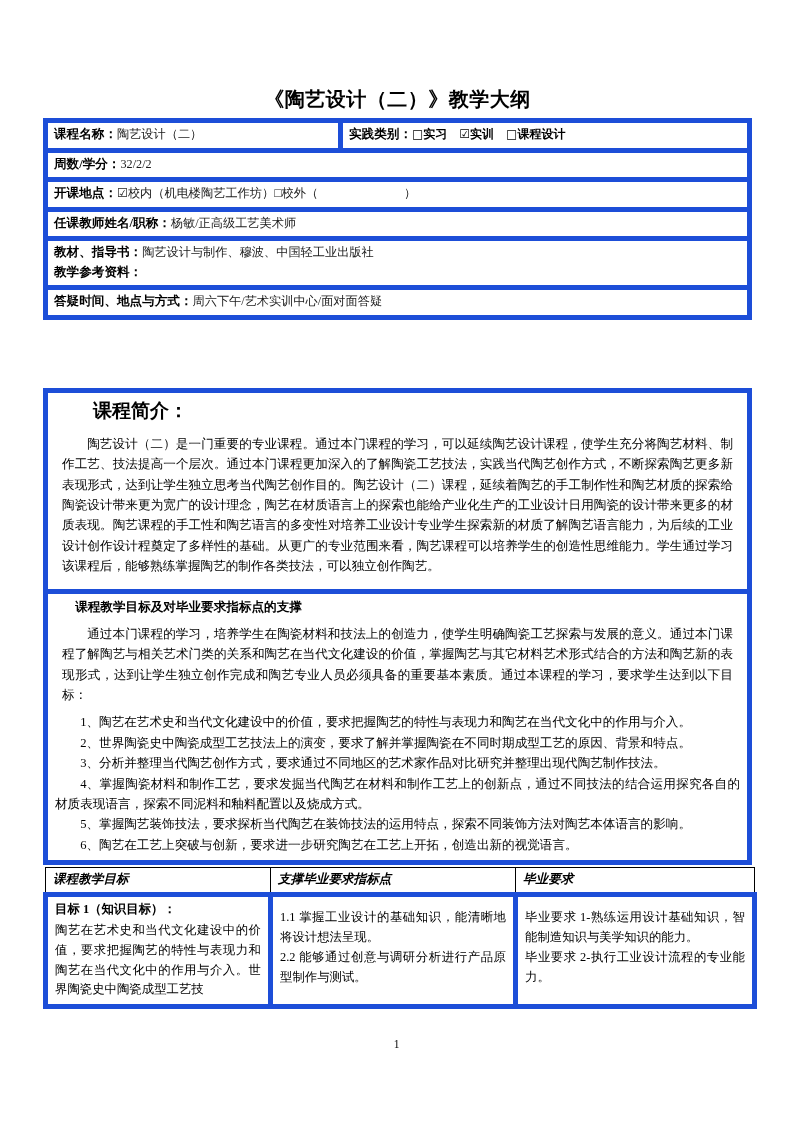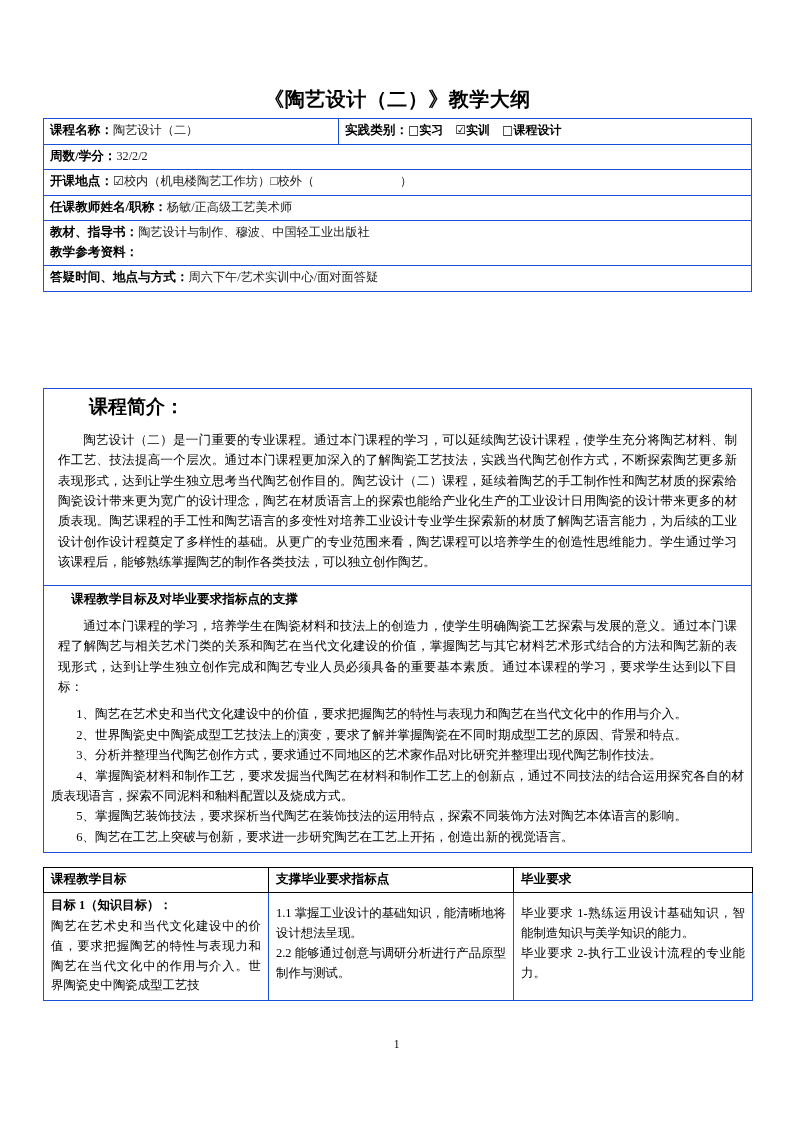--- a/index.html
+++ b/index.html
@@ -36,21 +36,21 @@
     font-family: "Liberation Serif", "DejaVu Serif", serif;
   }
   table.sheet {
     position: absolute;
     left: 43px;
     width: 709px;
     border-collapse: collapse;
     table-layout: fixed;
   }
   table.sheet td {
-    border: 1px solid #1d4ed8;
+    border: 5px solid #1d4ed8;
     padding: 2px 5px 3px 6px;
     vertical-align: top;
     font-size: 12.2px;
     line-height: 1.55;
   }
   .lbl {
     font-weight: bold;
     font-size: 12.6px;
   }
   .val {
@@ -105,20 +105,21 @@
     padding: 3px 7px 4px 7px;
     line-height: 1.6;
     font-size: 12.4px;
   }
   #obj-table th {
     border: 1px solid #000000;
     padding: 3px 7px 4px 7px;
     text-align: left;
     font-weight: bold;
     font-size: 12.6px;
+    font-style: italic;
   }
   .ob-c1 { width: 225px; }
   .ob-c2 { width: 245px; }
   .ob-c3 { width: 239px; }
   .obj-title {
     font-weight: bold;
     margin: 0 0 1px 0;
   }
   .obj-text {
     margin: 0;

